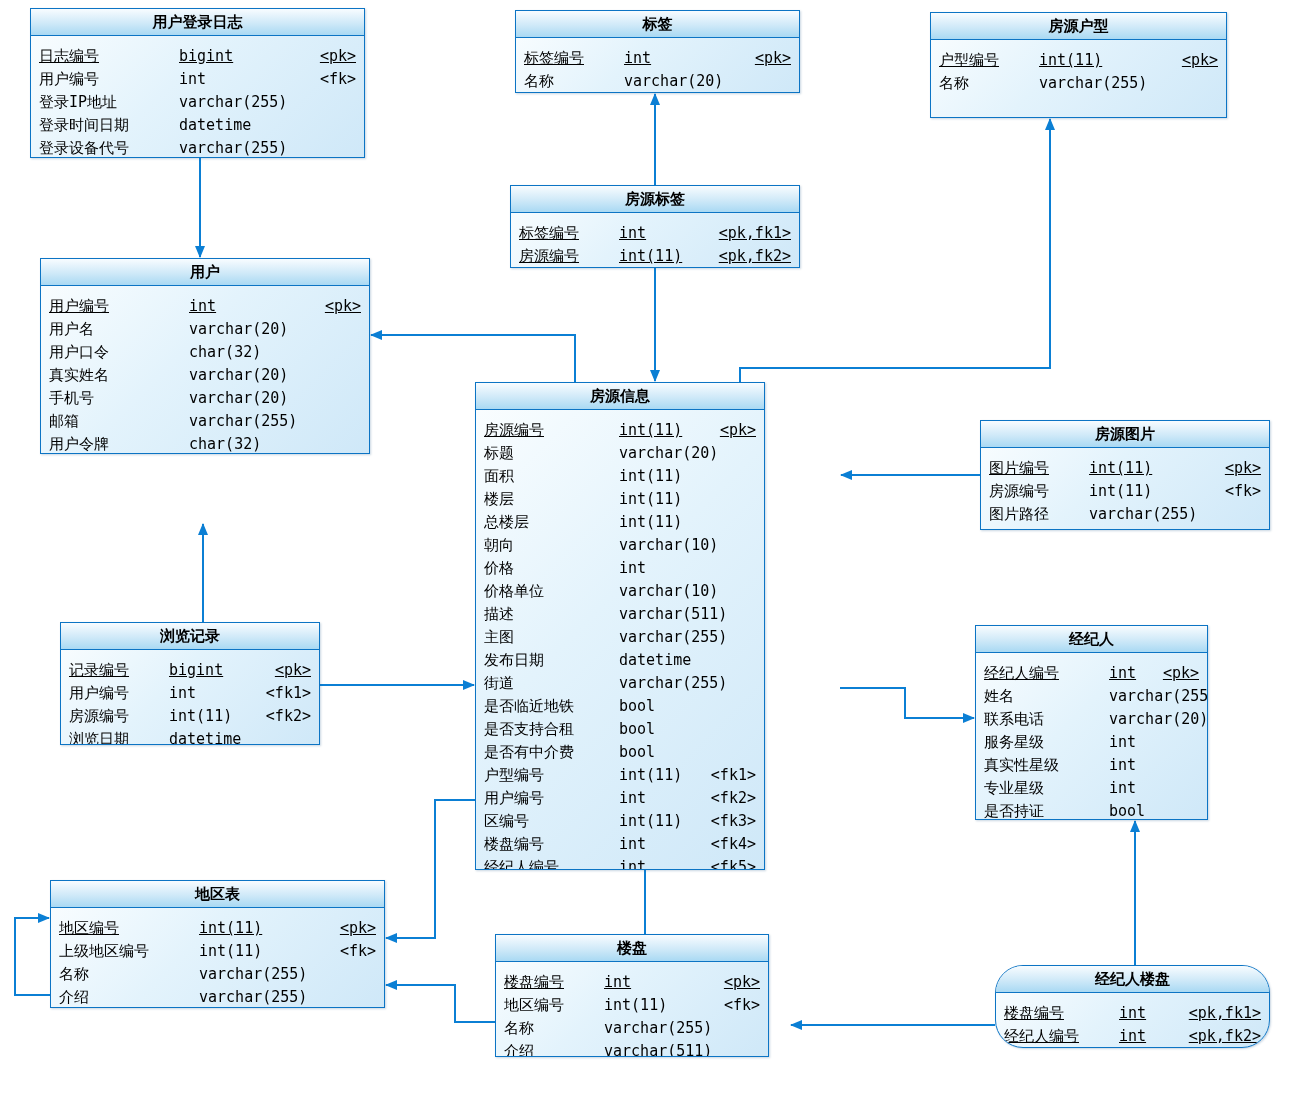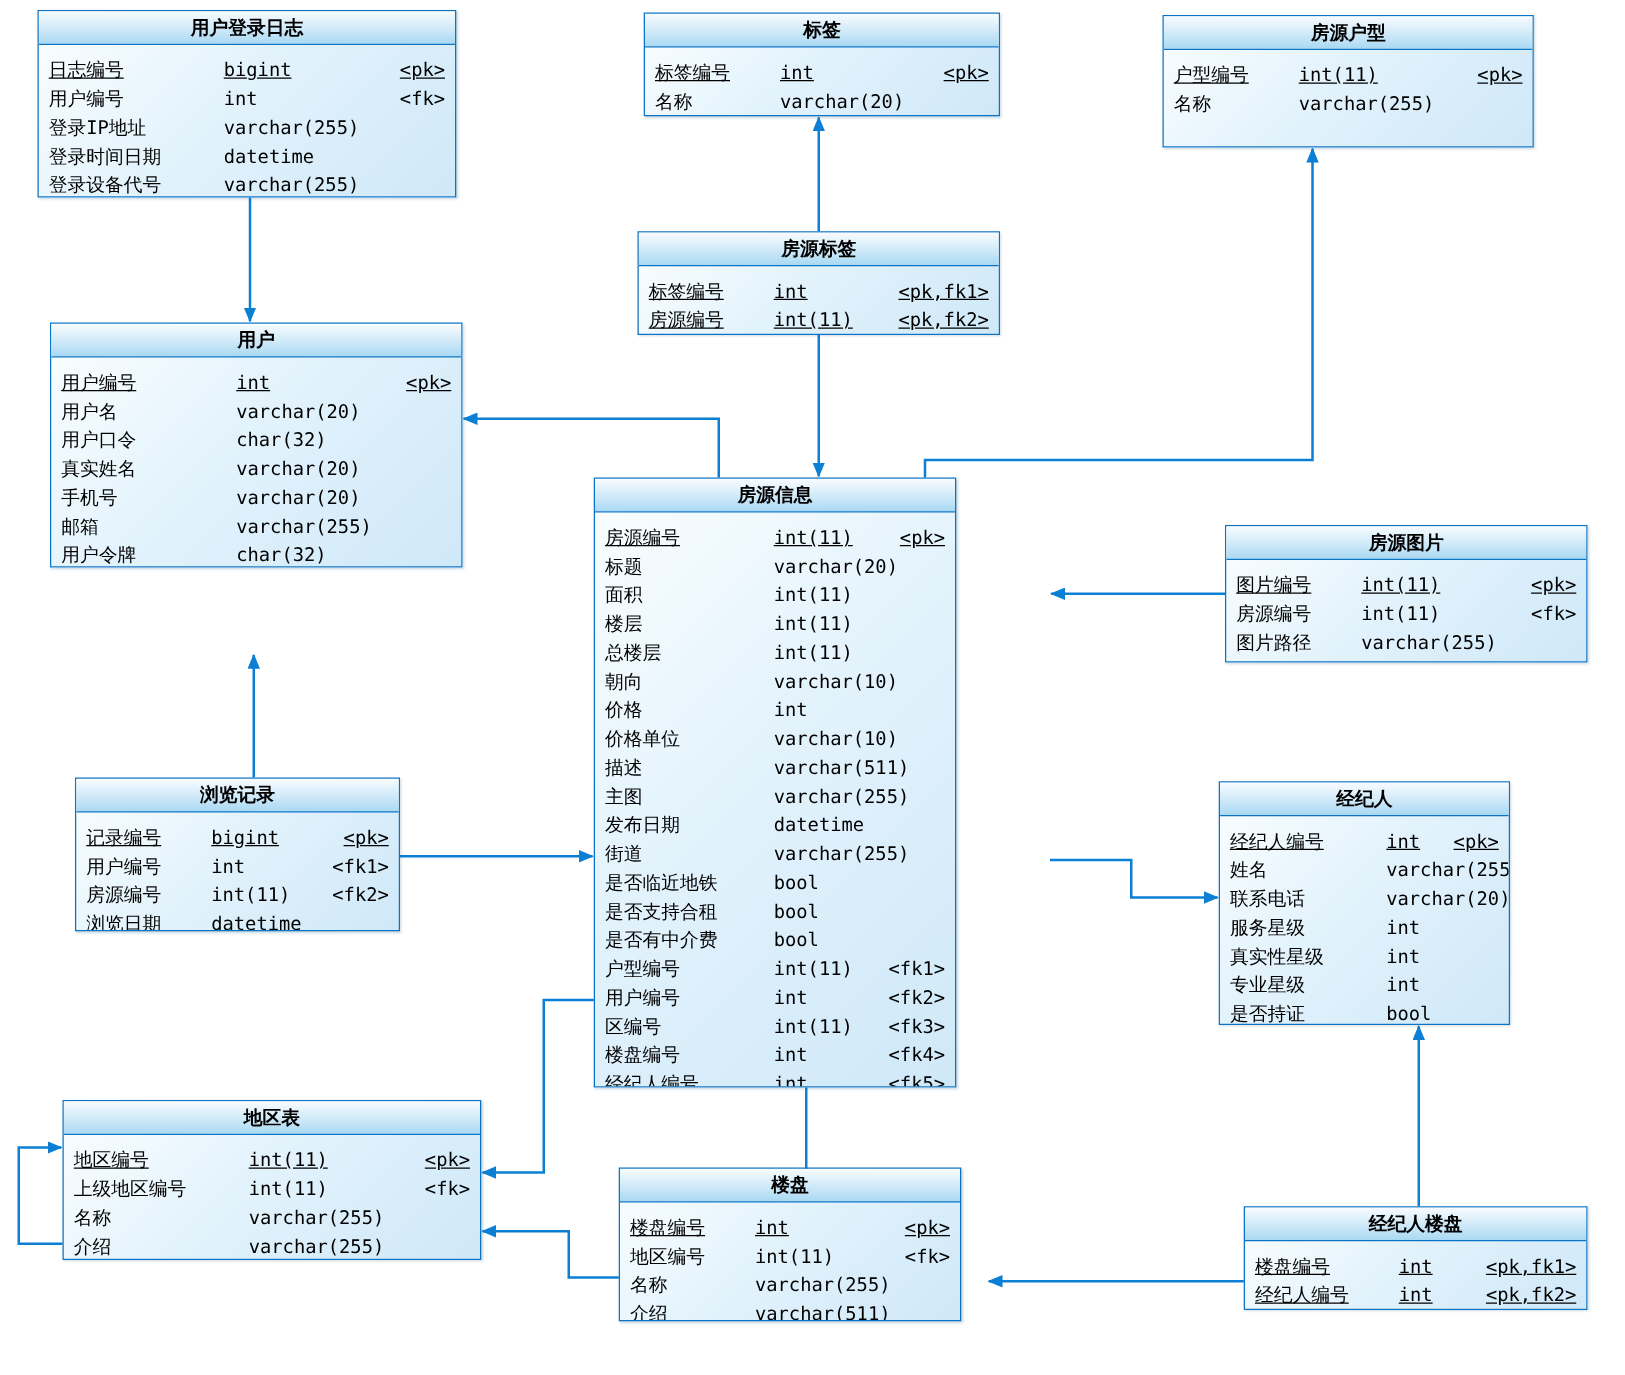--- a/index.html
+++ b/index.html
@@ -425,21 +425,21 @@
           <span class="c-type">varchar(255)</span>
           <span class="c-key"></span>
         </div>
         <div class="col-row">
           <span class="c-name">介绍</span>
           <span class="c-type">varchar(511)</span>
           <span class="c-key"></span>
         </div>
       </div>
     </div>
-    <div class="entity" style="left: 995px; top: 965px; width: 275px; height: 83px; --name-col: 115px;">
+    <div class="entity" style="left: 995px; top: 965px; width: 275px; height: 83px; border-radius: 28px; --name-col: 115px;">
       <div class="entity-header">经纪人楼盘</div>
       <div class="entity-body">
         <div class="col-row pk">
           <span class="c-name">楼盘编号</span>
           <span class="c-type">int</span>
           <span class="c-key">&lt;pk,fk1&gt;</span>
         </div>
         <div class="col-row pk">
           <span class="c-name">经纪人编号</span>
           <span class="c-type">int</span>

